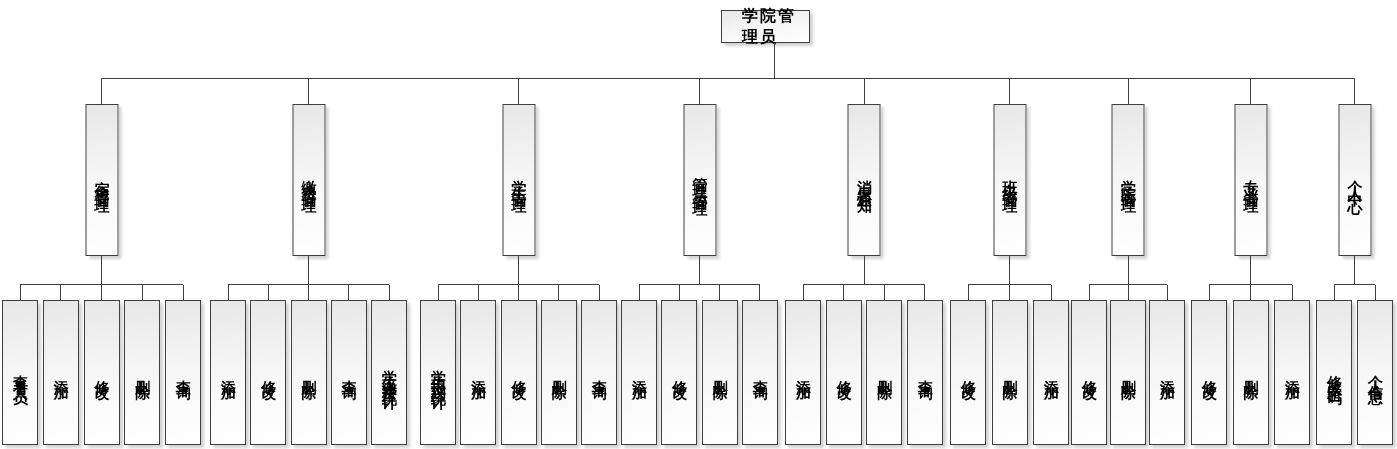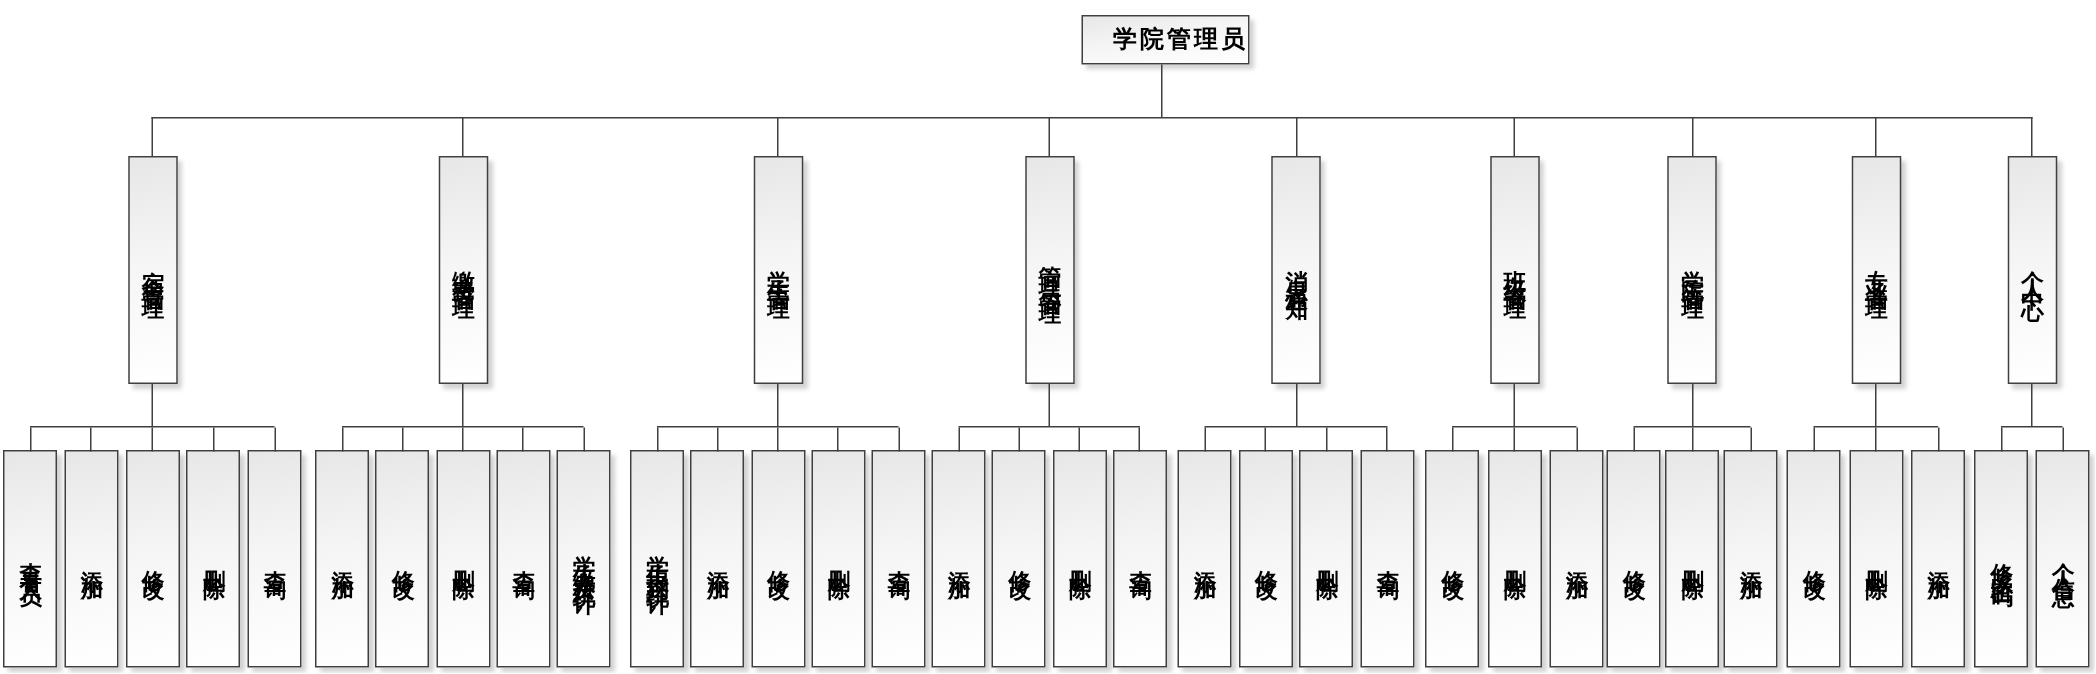--- a/index.html
+++ b/index.html
@@ -11,21 +11,21 @@
     font-family:"DejaVu Sans","Liberation Sans",sans-serif;
     color:#000;
   }
   .box{
     box-sizing:border-box;
     border:1px solid #3f3f3f;
     background:linear-gradient(170deg,#e7e7e7 0%,#f5f5f5 45%,#ffffff 100%);
     box-shadow:3px 3px 3px rgba(0,0,0,0.18);
   }
   .root-box{
-    position:absolute;left:721px;top:10px;width:112px;height:33px;
+    position:absolute;left:721px;top:10px;width:89px;height:33px;
     display:flex;align-items:center;justify-content:center;
     font-size:16px;font-weight:bold;letter-spacing:2px;padding-left:20px;
   }
   .line{position:absolute;background:#3f3f3f;}
   .line.v{width:1px;}
   .line.h{height:1px;}
   .group{position:absolute;top:104px;height:341px;}
   
   .group::before{
     content:"";position:absolute;left:calc(50% - .5px);top:-26px;width:1px;height:26px;background:#3f3f3f;

